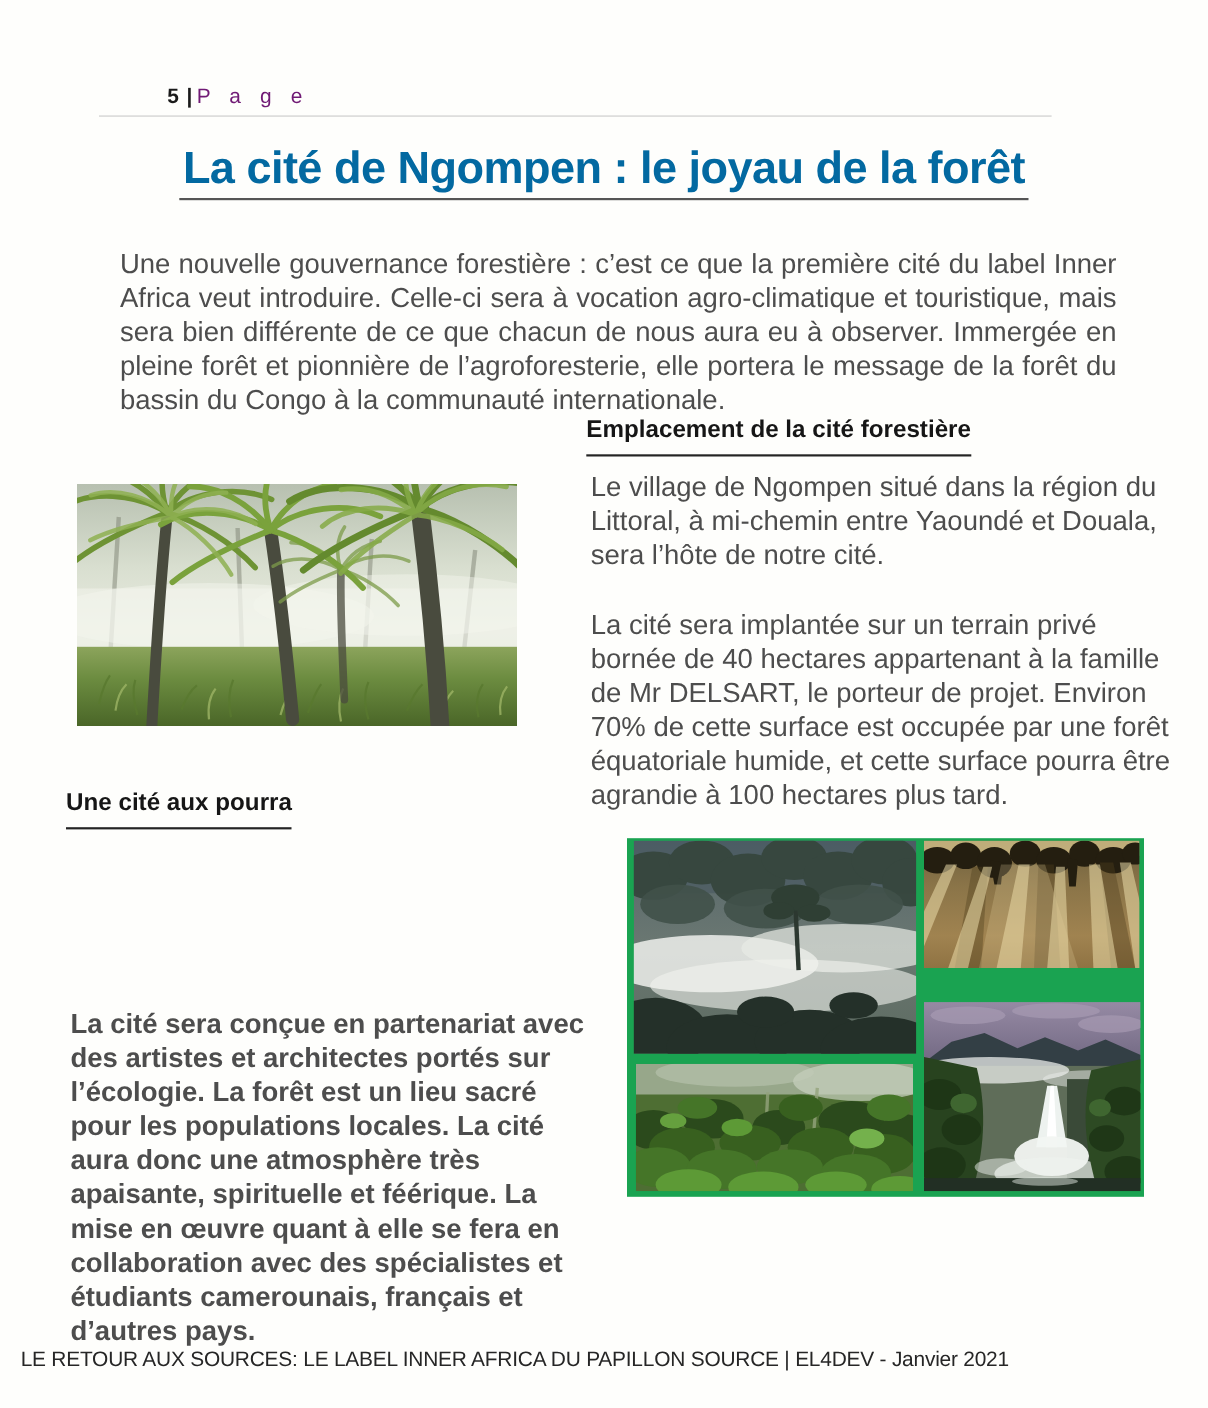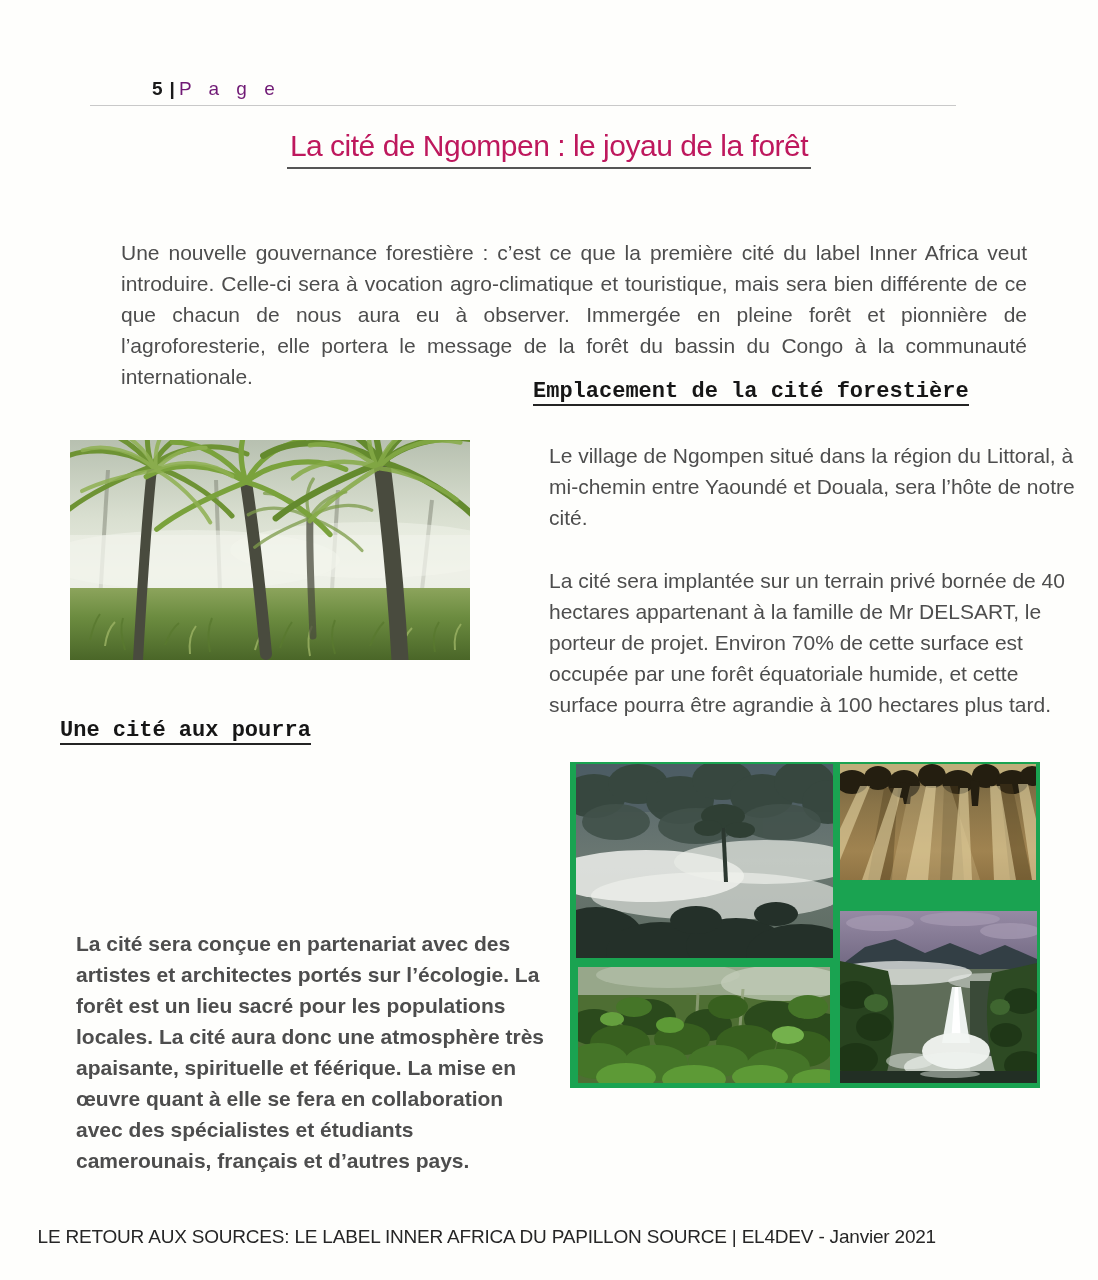--- a/index.html
+++ b/index.html
@@ -8,45 +8,45 @@
     overflow:hidden;font-family:"Liberation Sans",sans-serif;
   }
   
   .hdr{position:absolute;left:152px;top:78px;font-size:19px;color:#1a1a1a;white-space:nowrap;}
   .hdr .num{font-weight:bold;}
   .hdr .sep{font-weight:bold;margin:0 4px 0 7px;}
   .hdr .lbl{color:#701a75;letter-spacing:6px;}
   .hdr-rule{position:absolute;left:90px;top:105px;width:866px;height:1px;background:#c9c9c9;}
   
   .title-wrap{position:absolute;left:0;top:129px;width:1098px;text-align:center;}
-  .title-text{display:inline-block;font-size:30px;letter-spacing:-0.5px;color:#be185d;
-    border-bottom:2px solid #555;padding:0 3px 4px;}
-  
-  .body-par{font-size:21px;line-height:31px;color:#4d4d4d;margin:16px;}
+  .title-text{display:inline-block;font-size:41px;letter-spacing:-0.5px;color:#0369a1;
+    border-bottom:2px solid #555;padding:0 3px 4px;font-weight:bold;}
+  
+  .body-par{font-size:25px;line-height:31px;color:#4d4d4d;margin:4px;}
   #intro{position:absolute;left:105px;top:221px;width:906px;text-align:justify;}
   .sec-heading{position:absolute;font-size:22px;font-weight:bold;color:#161616;margin:0;}
-  .sec-heading .u{display:inline-block;border-bottom:2px solid #242424;padding-bottom:0;font-family:Liberation Mono, monospace;}
+  .sec-heading .u{display:inline-block;border-bottom:2px solid #242424;padding-bottom:10px;}
   #sec1-heading{left:533px;top:377px;}
   #sec1-p1{position:absolute;left:533px;top:424px;width:527px;}
   #sec1-p2{position:absolute;left:533px;top:549px;width:532px;}
   #sec2-heading{left:60px;top:716px;}
   #sec2-p1{position:absolute;left:60px;top:766px;width:472px;}
   #sec2-p2{position:absolute;left:60px;top:912px;width:472px;font-weight:bold;}
   
   #palm-figure{position:absolute;left:70px;top:440px;width:400px;height:220px;}
   #palm-figure svg{display:block;width:100%;height:100%;}
   #collage{position:absolute;left:570px;top:762px;width:470px;height:326px;background:#1aa351;}
   .collage-photo{position:absolute;overflow:hidden;}
   .collage-photo svg{display:block;width:100%;height:100%;}
   #collage-tl{left:6px;top:2px;width:257px;height:194px;}
   #collage-tr{left:270px;top:2px;width:196px;height:116px;}
   #collage-bl{left:8px;top:205px;width:252px;height:116px;}
   #collage-br{left:270px;top:149px;width:197px;height:172px;}
   
-  #footer{position:absolute;left:0;top:1226px;width:936px;text-align:right;
+  #footer{position:absolute;left:0;top:1226px;width:936px;text-align:center;
     font-size:19px;letter-spacing:-0.2px;color:#262626;}
 </style>
 </head>
 <body>
 
 <div class="page">
 
   <div class="hdr">
     <span class="num">5</span><span class="sep">|</span><span class="lbl">P a g e</span>
   </div>

